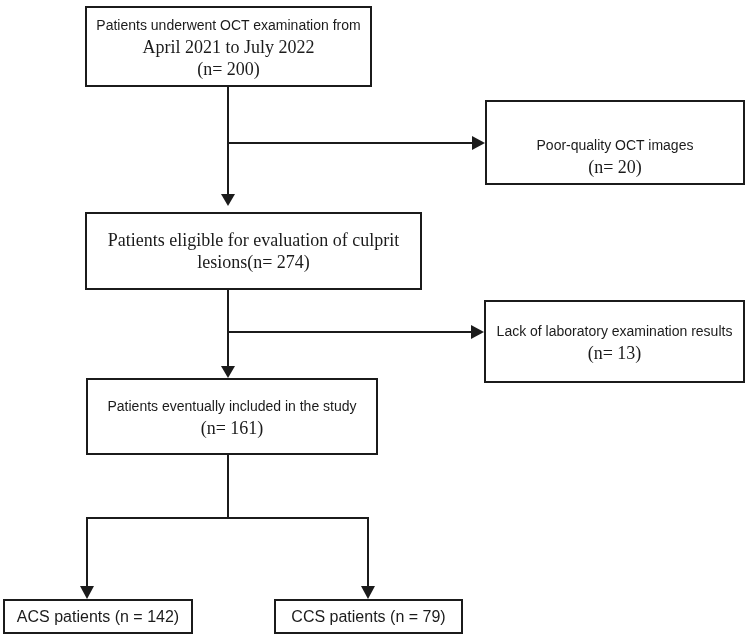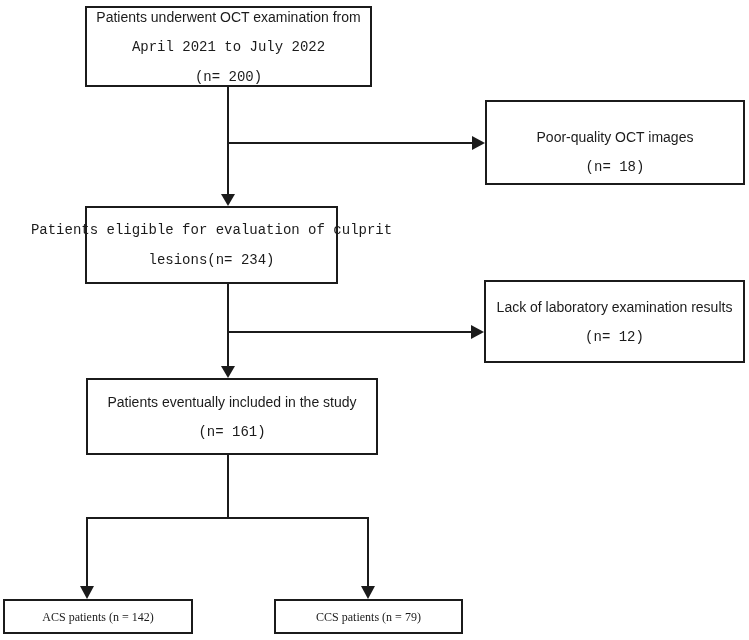--- a/index.html
+++ b/index.html
@@ -21,31 +21,30 @@
   .box {
     position: absolute;
     box-sizing: border-box;
     border: 2px solid #1b1b1b;
     background: #ffffff;
     display: flex;
     flex-direction: column;
     justify-content: center;
     align-items: center;
     text-align: center;
-    gap: 8px;
   }
   .line { line-height: 22px; white-space: nowrap; }
   .sans  { font-family: "Liberation Sans", sans-serif; font-size: 14px; }
-  .serif { font-family: Liberation Mono, monospace;     font-size: 14px; }
-  .label-sm { font-family: Liberation Serif, serif; font-size: 12px; line-height: 18px; white-space: nowrap; }
+  .serif { font-family: Liberation Serif, serif;     font-size: 18px; }
+  .label-sm { font-family: Liberation Sans, sans-serif; font-size: 16px; line-height: 18px; white-space: nowrap; }
 
   #box-oct      { left: 85px;  top: 6px;   width: 287px; height: 81px; }
-  #box-poor     { left: 485px; top: 100px; width: 260px; height: 85px; justify-content: flex-start; padding-top: 24px; }
-  #box-eligible { left: 85px;  top: 206px; width: 253px; height: 78px; }
-  #box-lack     { left: 484px; top: 280px; width: 261px; height: 83px; }
+  #box-poor     { left: 485px; top: 100px; width: 260px; height: 85px; justify-content: flex-start; padding-top: 32px; }
+  #box-eligible { left: 85px;  top: 212px; width: 337px; height: 78px; }
+  #box-lack     { left: 484px; top: 300px; width: 261px; height: 83px; }
   #box-included { left: 86px;  top: 378px; width: 292px; height: 77px; text-align: right; }
   #box-acs      { left: 3px;   top: 599px; width: 190px; height: 35px; }
   #box-ccs      { left: 274px; top: 599px; width: 189px; height: 35px; }
 
   svg line    { stroke: #1b1b1b; stroke-width: 2; }
   svg polygon { fill: #1b1b1b; }
 </style>
 </head>
 <body>
 
@@ -76,31 +75,31 @@
   </svg>
 
   <div class="box" id="box-oct">
     <div class="line sans">Patients underwent OCT examination from</div>
     <div class="line serif">April 2021 to July 2022</div>
     <div class="line serif">(n= 200)</div>
   </div>
 
   <div class="box" id="box-poor">
     <div class="line sans">Poor-quality OCT images</div>
-    <div class="line serif">(n= 18)</div>
+    <div class="line serif">(n= 20)</div>
   </div>
 
   <div class="box" id="box-eligible">
     <div class="line serif">Patients eligible for evaluation of culprit</div>
-    <div class="line serif">lesions(n= 234)</div>
+    <div class="line serif">lesions(n= 274)</div>
   </div>
 
   <div class="box" id="box-lack">
     <div class="line sans">Lack of laboratory examination results</div>
-    <div class="line serif">(n= 12)</div>
+    <div class="line serif">(n= 13)</div>
   </div>
 
   <div class="box" id="box-included">
     <div class="line sans">Patients eventually included in the study</div>
     <div class="line serif">(n= 161)</div>
   </div>
 
   <div class="box" id="box-acs">
     <div class="label-sm">ACS patients (n = 142)</div>
   </div>

